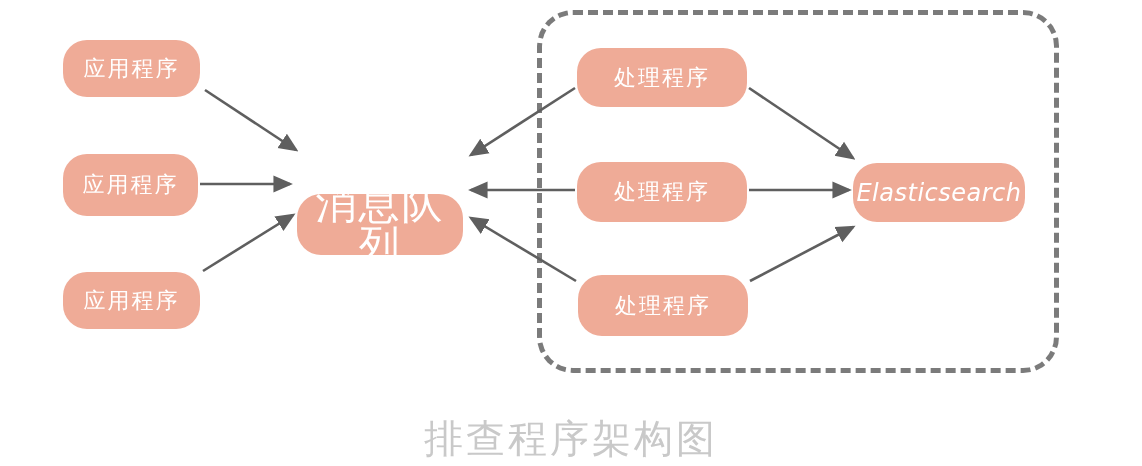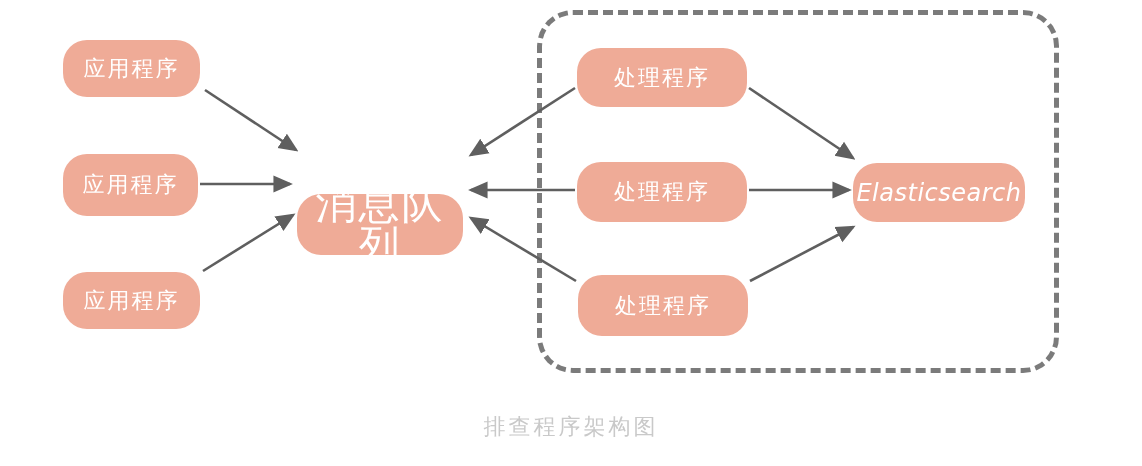--- a/index.html
+++ b/index.html
@@ -58,21 +58,21 @@
     border-radius: 36px;
     background: transparent;
   }
   .caption {
     position: absolute;
     left: 0;
     top: 412px;
     width: 1142px;
     text-align: center;
     color: var(--caption-text);
-    font-size: 22px;
+    font-size: 39px;
     letter-spacing: 3px;
   }
 </style>
 </head>
 <body>
 
 <div class="canvas">
 
   <div class="group-border"></div>
 

